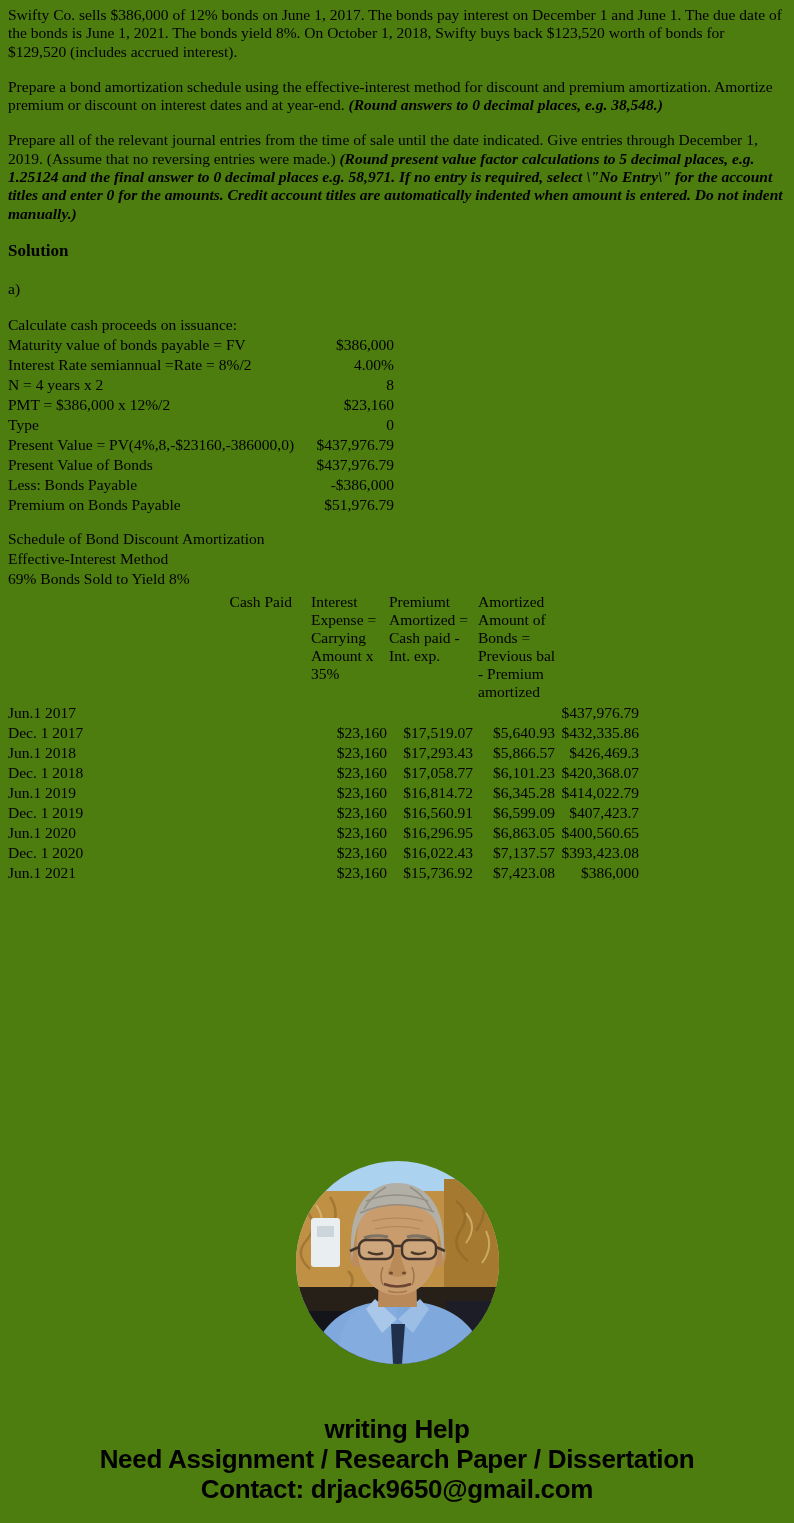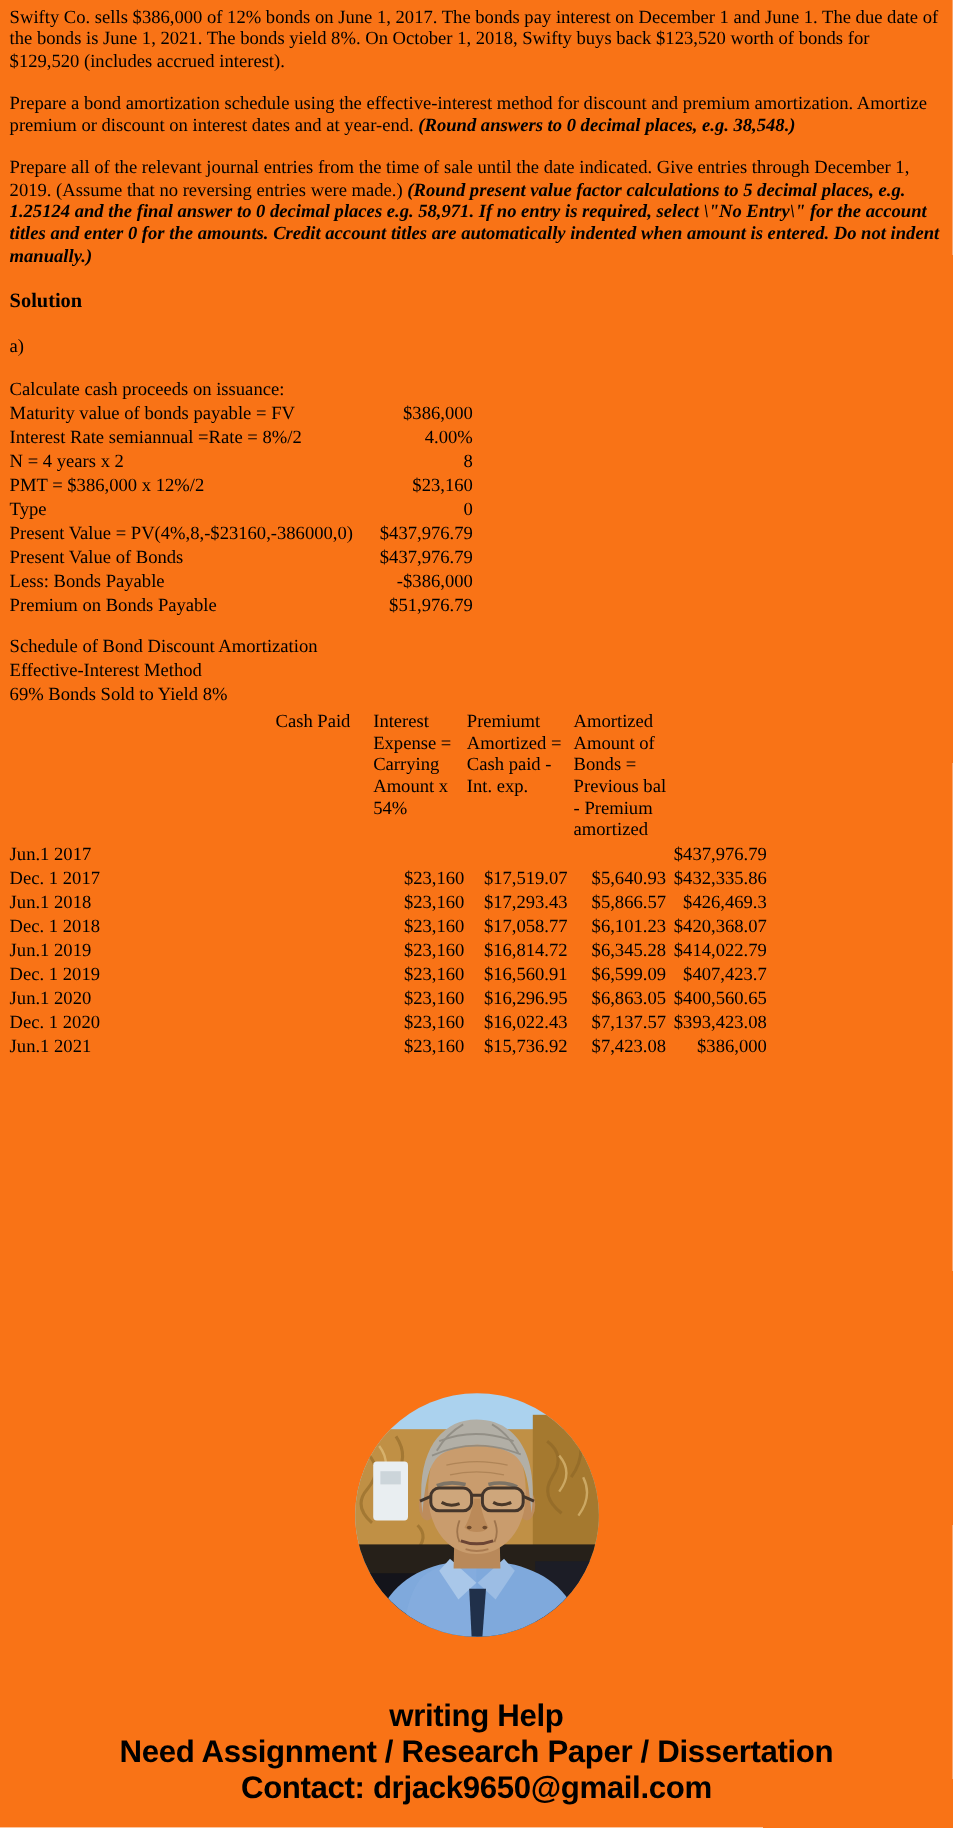--- a/index.html
+++ b/index.html
@@ -1,17 +1,17 @@
 <!DOCTYPE html>
 <html><head>
 <meta charset="utf-8">
 <style>
   html,body{margin:0;padding:0;background:#fff;}
   .page{
-    width:794px;height:1523px;background:#f97316;color:#000;
+    width:794px;height:1523px;background:#4d7c0f;color:#000;
     font-family:"Liberation Serif",serif;overflow:hidden;position:relative;
   }
   .content{padding:6px 8px 0 8px;}
   p.para{margin:0 0 17px 0;font-size:15.5px;line-height:18.3px;}
   .bi{font-weight:bold;font-style:italic;}
   h2.sol{margin:18px 0 0 0;font-size:17px;line-height:20px;font-weight:bold;}
   .part{margin-top:19px;font-size:15.5px;line-height:18px;}
   .calc{margin-top:17px;width:386px;font-size:15.5px;line-height:20px;}
   .calc-intro{height:20px;}
   .calc-row{display:flex;}
@@ -104,21 +104,21 @@
 
     <div class="sched-titles">
       <div>Schedule of Bond Discount Amortization</div>
       <div>Effective-Interest Method</div>
       <div>69% Bonds Sold to Yield 8%</div>
     </div>
 
     <div class="sched">
       <div class="sched-head">
         <div class="hc h-cash">Cash Paid</div>
-        <div class="hc h-int">Interest Expense = Carrying Amount x 54%</div>
+        <div class="hc h-int">Interest Expense = Carrying Amount x 35%</div>
         <div class="hc h-prem">Premiumt Amortized = Cash paid - Int. exp.</div>
         <div class="hc h-carry">Amortized Amount of Bonds = Previous bal - Premium amortized</div>
       </div>
       <div>
           <div class="sched-row">
             <div class="c-date">Jun.1 2017</div>
             <div class="c-cash"></div>
             <div class="c-int"></div>
             <div class="c-prem"></div>
             <div class="c-carry">$437,976.79</div>

